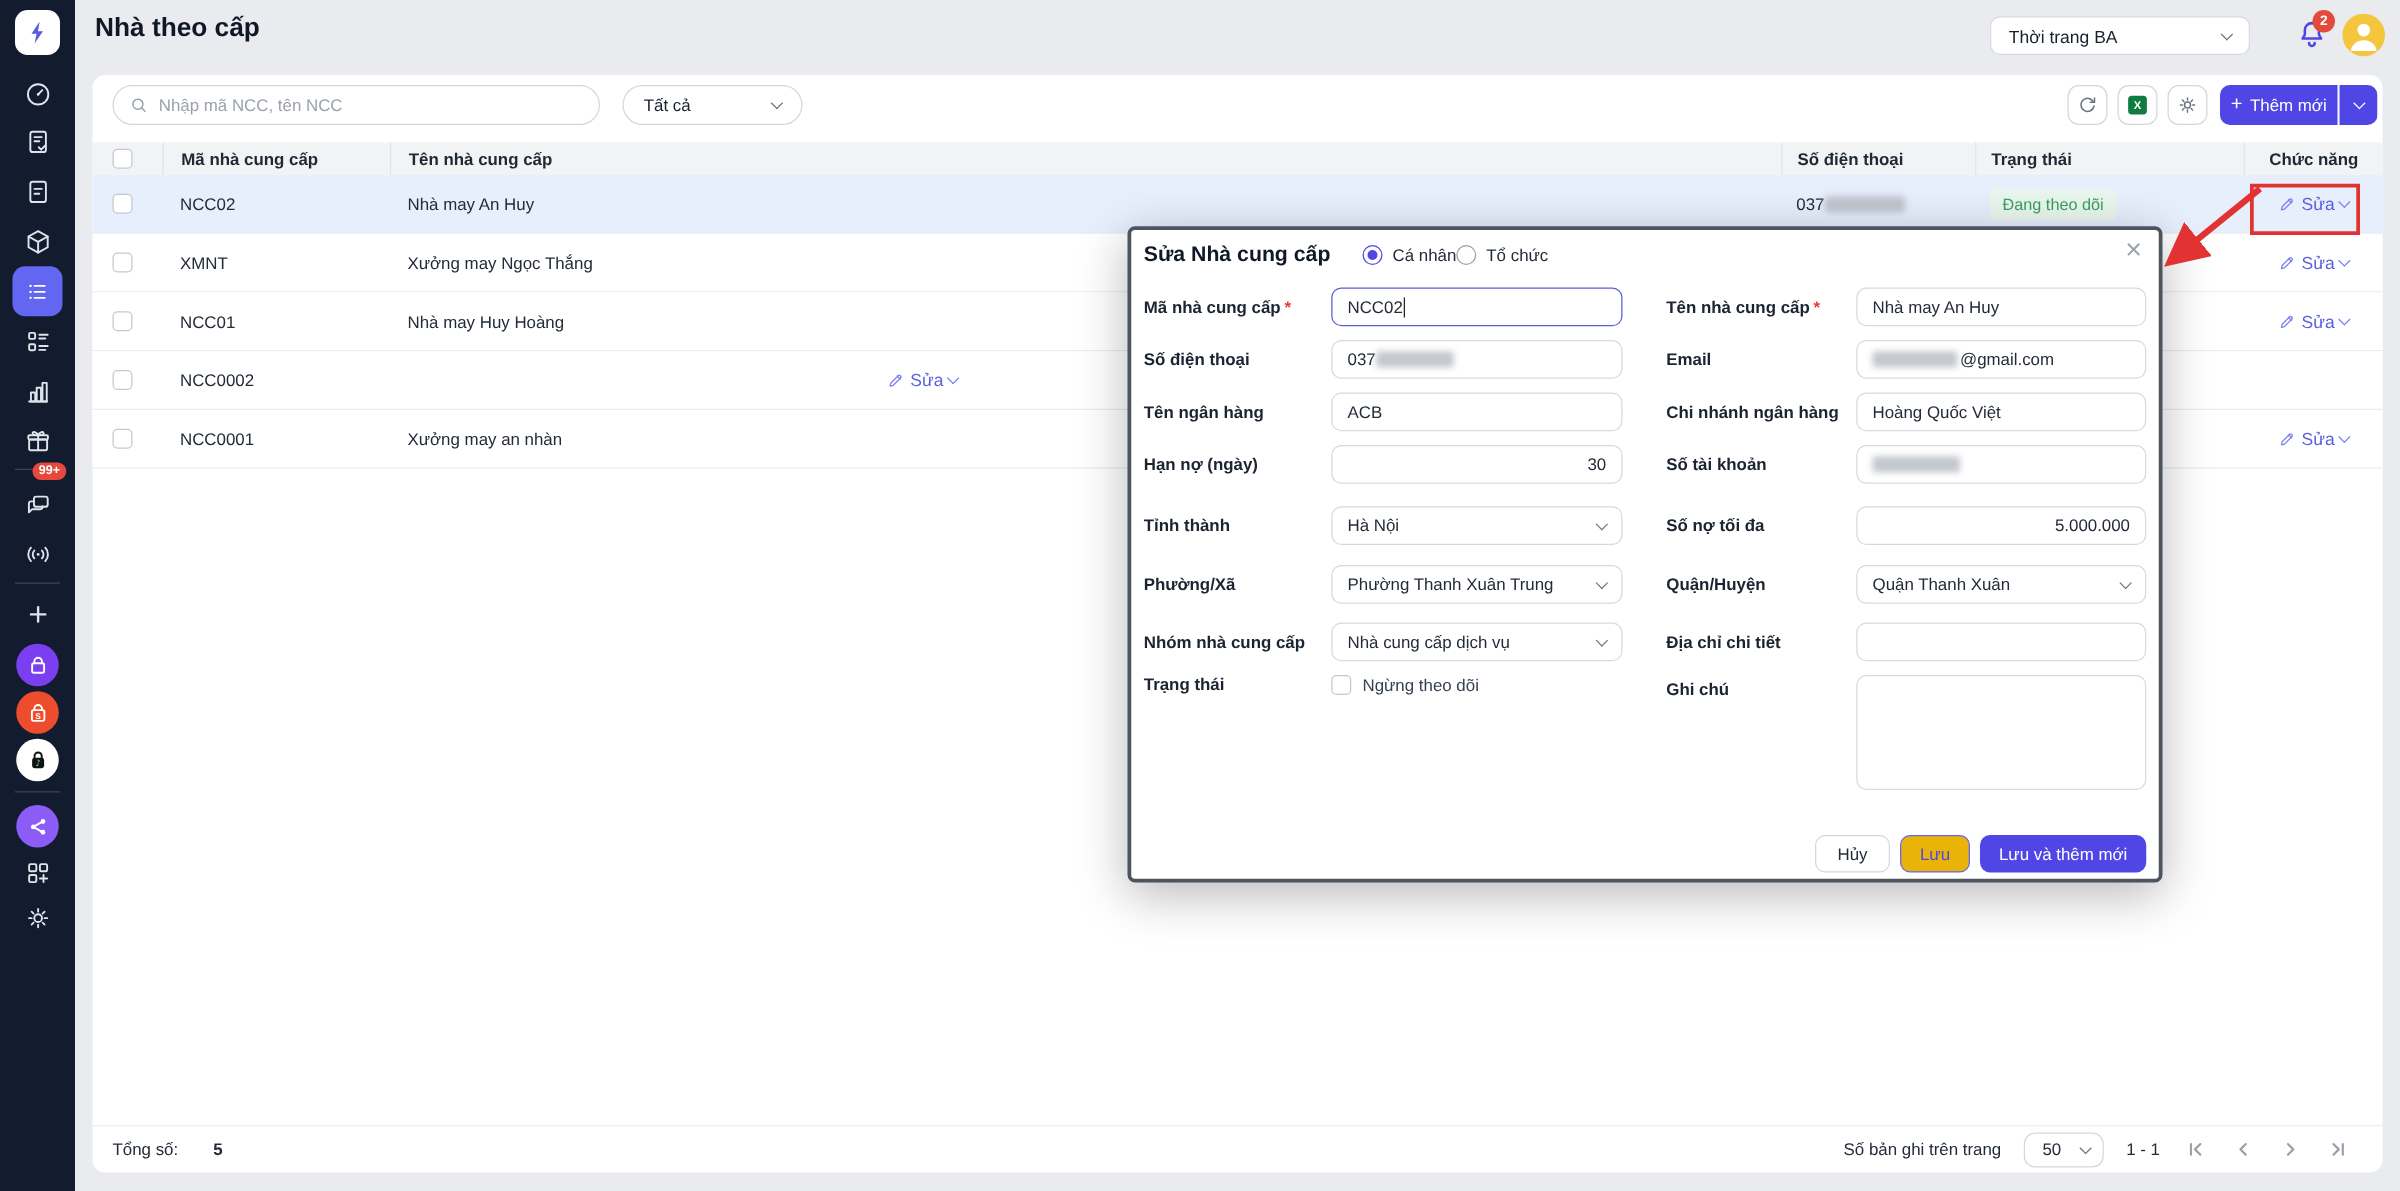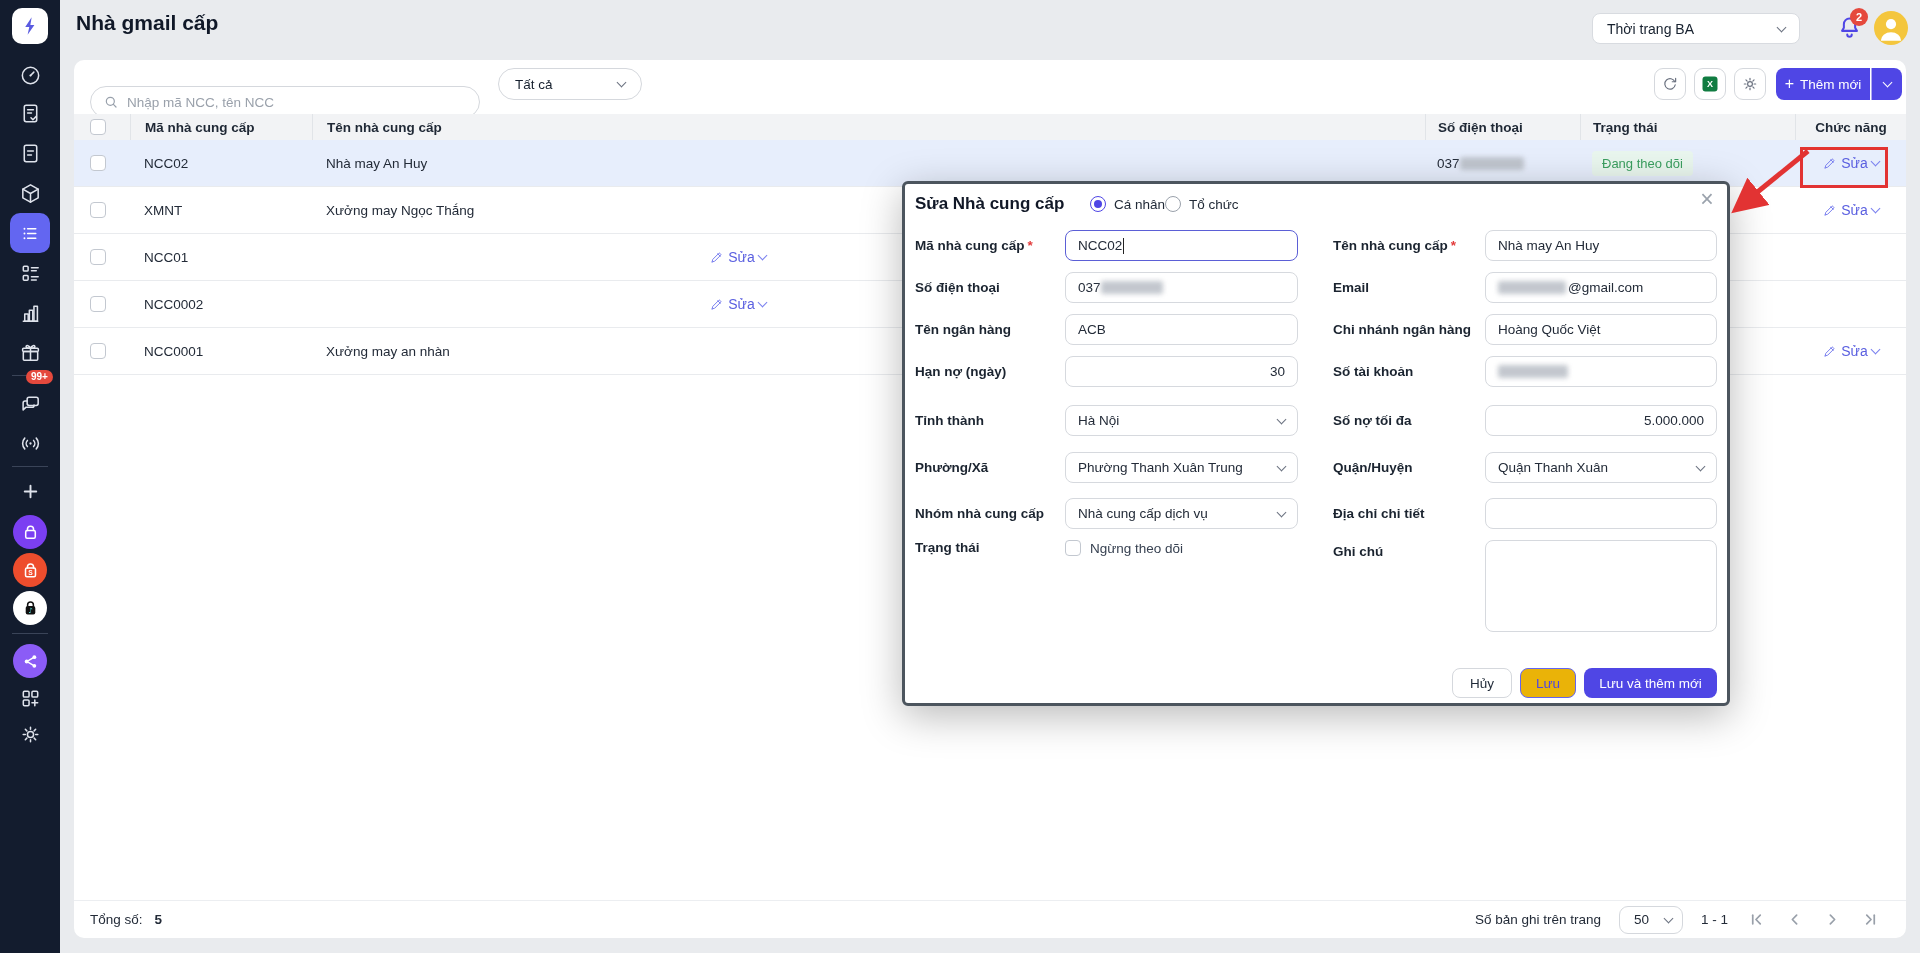--- a/index.html
+++ b/index.html
@@ -32,21 +32,21 @@
   .bell-badge { position:absolute; left:14px; top:-6px; width:18px; height:18px; background:#e5493d; color:#fff;
                 font-size:11px; font-weight:bold; border-radius:50%; display:flex; align-items:center; justify-content:center; }
   .avatar { position:absolute; left:1874px; top:11px; width:34px; height:34px; border-radius:50%;
             background:#f4c63d; overflow:hidden; z-index:10;}
   .avatar svg { width:34px; height:34px; }
 
   
   .card { position:absolute; left:74px; top:60px; width:1832px; height:878px; background:#fff; border-radius:10px; z-index:5; }
 
   
-  .search-box { position:absolute; left:16px; top:26px; width:390px; height:32px; border:1px solid #d5d8dd;
+  .search-box { position:absolute; left:16px; top:8px; width:390px; height:32px; border:1px solid #d5d8dd;
                 border-radius:17px; display:flex; align-items:center; padding:0 12px; gap:8px; background:#fff;}
   .search-box svg { width:16px; height:16px; stroke:#98a0ab; fill:none; stroke-width:1.8; stroke-linecap:round;}
   .search-box input { border:none; outline:none; flex:1; font-size:13.5px; font-family:"Liberation Sans",sans-serif; color:#1f2835;}
   .search-box input::placeholder { color:#9aa1ab; }
   .filter-pill { position:absolute; left:424px; top:8px; width:144px; height:32px; border:1px solid #d5d8dd; border-radius:17px;
                  display:flex; align-items:center; padding:0 16px; font-size:13.5px; color:#16202e; cursor:pointer; background:#fff;}
   .filter-pill .chev { margin-left:auto; color:#6b7280;}
   .tool-btn { position:absolute; top:8px; width:32px; height:32px; border:1px solid #d5d8dd; border-radius:9px;
               display:flex; align-items:center; justify-content:center; background:#fff; cursor:pointer;}
   .tool-btn svg { width:18px; height:18px; stroke:#6b7280; fill:none; stroke-width:1.6; stroke-linecap:round; stroke-linejoin:round;}
@@ -79,21 +79,21 @@
   .cb { width:16px; height:16px; border:1.5px solid #c3c8d0; border-radius:4px; background:#fff; cursor:pointer;}
   .status-badge { display:inline-block; background:#e9f6ee; color:#3a9e5f; font-size:13px; padding:5px 10px; border-radius:4px;}
   .blur-block { display:inline-block; height:13px; background:#b9bec6; border-radius:2px; filter:blur(2.5px); opacity:.85;}
   .action-link { color:#5a5fe0; font-size:14px; cursor:pointer; display:flex; align-items:center; gap:4px;}
   .action-link svg { width:15px; height:15px; stroke:#7a80ef; fill:none; stroke-width:1.6; stroke-linecap:round; stroke-linejoin:round;}
   .action-link .chev { color:#7a80ef; }
 
   
   .card-footer { position:absolute; left:0; top:840px; width:1832px; height:38px; border-top:1px solid #eceef1;
                  display:flex; align-items:center; font-size:13.5px; color:#232b38;}
-  .total-wrap { margin-left:16px; display:flex; gap:12px; align-items:center;justify-content:center;}
+  .total-wrap { margin-left:16px; display:flex; gap:28px; align-items:center;justify-content:center;}
   .pg-right { margin-left:auto; margin-right:26px; display:flex; align-items:center; gap:18px;}
   .pp-select { width:64px; height:28px; border:1px solid #d5d8dd; border-radius:9px; display:flex; align-items:center;
                padding:0 10px 0 14px; cursor:pointer; }
   .pp-select .chev { margin-left:auto; color:#6b7280;}
   .pg-btn { width:20px; height:20px; display:flex; align-items:center; justify-content:center; cursor:pointer;}
   .pg-btn svg { width:15px; height:15px; stroke:#99a0aa; fill:none; stroke-width:1.6; stroke-linecap:round; stroke-linejoin:round;}
 
   
   .modal { position:absolute; left:902px; top:181px; width:828px; height:525px; background:#fff;
            border:3px solid #4c555e; border-radius:6px; z-index:50; box-shadow:0 10px 40px rgba(0,0,0,.28);}
@@ -257,21 +257,21 @@
         </svg>
     </div>
     <div class="sb-item" style="top:714px">
       <svg viewBox="0 0 24 24">
           <circle cx="12" cy="12" r="3.2"></circle>
           <path d="M12 4.4v2.2M12 17.4v2.2M4.4 12h2.2M17.4 12h2.2M6.6 6.6l1.6 1.6M15.8 15.8l1.6 1.6M17.4 6.6l-1.6 1.6M8.2 15.8l-1.6 1.6"></path>
         </svg>
     </div>
   </div>
 
-  <div class="page-title">Nhà gmail cấp</div>
+  <div class="page-title">Nhà theo cấp</div>
   <div class="store-pill">
     <span>Thời trang BA</span>
     <span class="chev"></span>
   </div>
   <div class="bell-wrap">
     <svg viewBox="0 0 24 24">
         <path d="M12 4a5 5 0 0 0-5 5v3.2L5.4 15h13.2L17 12.2V9a5 5 0 0 0-5-5z"></path>
         <path d="M10 18.2a2 2 0 0 0 4 0"></path>
       </svg>
     <span class="bell-badge">2</span>
@@ -373,20 +373,21 @@
           <span class="chev"></span>
         </span>
       </div>
     </div>
 
     <div class="t-row" style="top:174px">
       <div class="c-check">
           <span class="cb"></span>
         </div>
       <div class="c-code">NCC01</div>
+      <div class="c-name">Nhà may Huy Hoàng</div>
       <div class="c-phone"></div>
       <div class="c-status"></div>
       <div class="c-action">
         <span class="action-link">
           <svg viewBox="0 0 24 24">
               <path d="M14 6l4 4M5 19l1-4L15.6 5.4a1.4 1.4 0 0 1 2 0l1 1a1.4 1.4 0 0 1 0 2L9 18l-4 1z"></path>
             </svg>
           <span>Sửa</span>
           <span class="chev"></span>
         </span>

